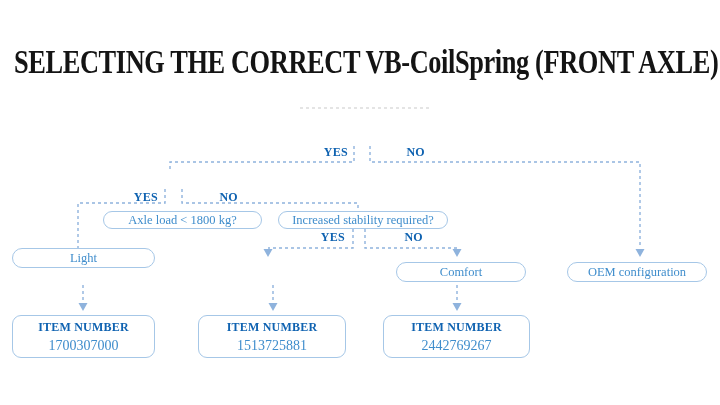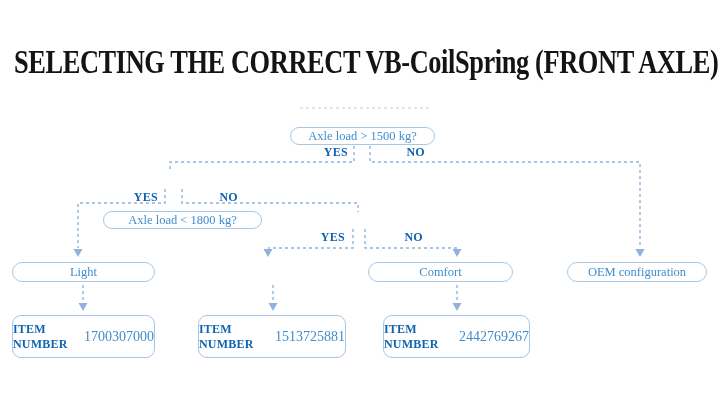--- a/index.html
+++ b/index.html
@@ -15,21 +15,21 @@
   }
   .qbox,.obox{
     position:absolute;box-sizing:border-box;background:#fff;
     border:1.5px solid #a6c7e7;border-radius:12px;
     display:flex;align-items:center;justify-content:center;
     color:#3f8dcc;font-size:12.5px;line-height:1;
   }
   .ibox{
     position:absolute;box-sizing:border-box;background:#fff;
     border:1.5px solid #a6c7e7;border-radius:9px;
-    display:flex;flex-direction:row;align-items:center;justify-content:center;
+    display:flex;flex-direction:column;align-items:center;justify-content:center;
     gap:3px;
   }
   .yn{
     position:absolute;width:48px;text-align:right;
     color:#1063b1;font-size:12px;font-weight:bold;letter-spacing:0.3px;
   }
   .ilabel{color:#1063b1;font-size:12px;font-weight:bold;letter-spacing:0.2px;}
   .ivalue{color:#3f8dcc;font-size:14px;}
   svg.connectors{position:absolute;left:0;top:0;}
 </style>
@@ -57,39 +57,39 @@
       <polygon points="635.5,249 644.5,249 640,257"></polygon>
       <polygon points="73.5,249 82.5,249 78,257"></polygon>
       <polygon points="263.5,249 272.5,249 268,257"></polygon>
       <polygon points="452.5,249 461.5,249 457,257"></polygon>
       <polygon points="78.5,303 87.5,303 83,311"></polygon>
       <polygon points="268.5,303 277.5,303 273,311"></polygon>
       <polygon points="452.5,303 461.5,303 457,311"></polygon>
     </g>
   </svg>
 
-  <div class="qbox" style="left:290px;top:127px;width:145px;height:18px;">
-    <span>Axle load &gt; 1500 kg?</span>
-  </div>
   <div class="yn" style="left:300px;top:145px;">YES</div>
   <div class="yn" style="left:377px;top:145px;">NO</div>
 
   <div class="qbox" style="left:103px;top:171px;width:159px;height:18px;margin-top:40px;">
     <span>Axle load &lt; 1800 kg?</span>
   </div>
   <div class="yn" style="left:110px;top:190px;">YES</div>
   <div class="yn" style="left:190px;top:190px;">NO</div>
 
+  <div class="qbox" style="left:278px;top:211px;width:170px;height:18px;">
+    <span>Increased stability required?</span>
+  </div>
   <div class="yn" style="left:297px;top:230px;">YES</div>
   <div class="yn" style="left:375px;top:230px;">NO</div>
 
-  <div class="obox" style="left:12px;top:262px;width:143px;height:20px;">
+  <div class="obox" style="left:12px;top:248px;width:143px;height:20px;">
     <span>Light</span>
   </div>
-  <div class="obox" style="left:368px;top:262px;width:145px;height:20px;">
+  <div class="obox" style="left:396px;top:262px;width:130px;height:20px;">
     <span>Comfort</span>
   </div>
   <div class="obox" style="left:567px;top:262px;width:140px;height:20px;">
     <span>OEM configuration</span>
   </div>
 
   <div class="ibox" style="left:12px;top:315px;width:143px;height:43px;">
     <span class="ilabel">ITEM NUMBER</span>
     <span class="ivalue">1700307000</span>
   </div>

